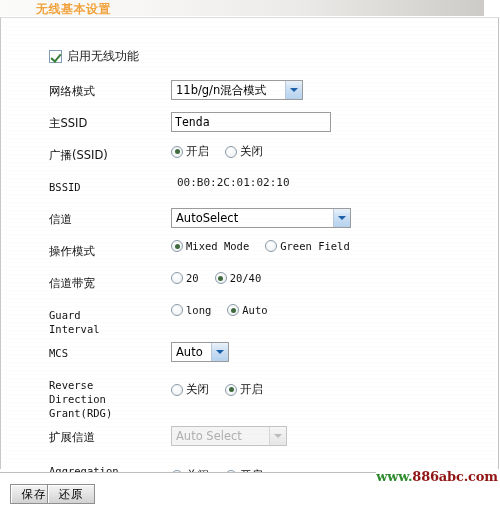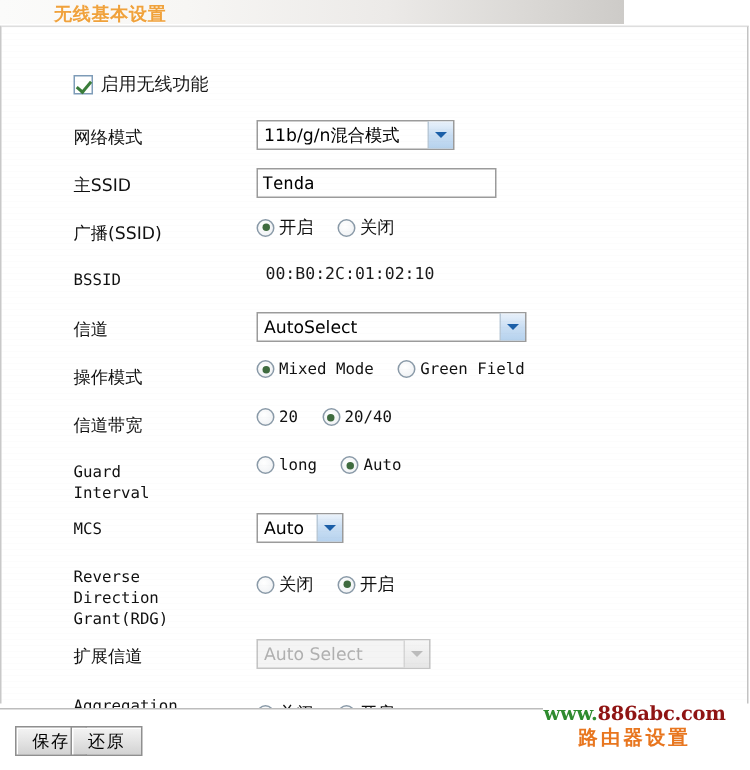--- a/index.html
+++ b/index.html
@@ -14,21 +14,21 @@
     font-size: 12px;
     color: #000000;
     overflow: hidden;
     position: relative;
   }
 
   
   .titlebar {
     position: absolute;
     left: 0; top: 0;
-    width: 416px;
+    width: 484px;
     height: 16px;
     background: linear-gradient(to right, #fbfbfa 0%, #f7f6f4 30%, #eceae8 62%, #d9d7d4 86%, #cdcbc8 100%);
   }
   .titlebar .title-text {
     position: absolute;
     left: 36px;
     top: 1px;
     font-family: "DejaVu Sans", sans-serif;
     font-size: 12px;
     font-weight: bold;
@@ -290,21 +290,21 @@
     line-height: 18px;
     letter-spacing: 1px;
     cursor: pointer;
   }
   .btn-save    { left: 10px; }
   .btn-restore { left: 47px; }
 
   
   .watermark {
     position: absolute;
-    right: 16px;
+    right: 2px;
     top: 470px;
     width: 122px;
     text-align: center;
     line-height: 1.05;
     background: #ffffff;
   }
   .wm-url {
     font-family: "DejaVu Serif", serif;
     font-size: 13px;
     font-weight: bold;
@@ -501,14 +501,13 @@
   <div class="scanlines"></div>
 </div>
 
 <div class="buttonbar">
   <div class="btn btn-save">保存</div>
   <div class="btn btn-restore">还原</div>
 </div>
 
 <div class="watermark">
   <div class="wm-url"><span class="wm-www">www.</span><span>886abc.com</span></div>
-  <div class="wm-sub">路由器设置</div>
 </div>
 
 </body></html>

